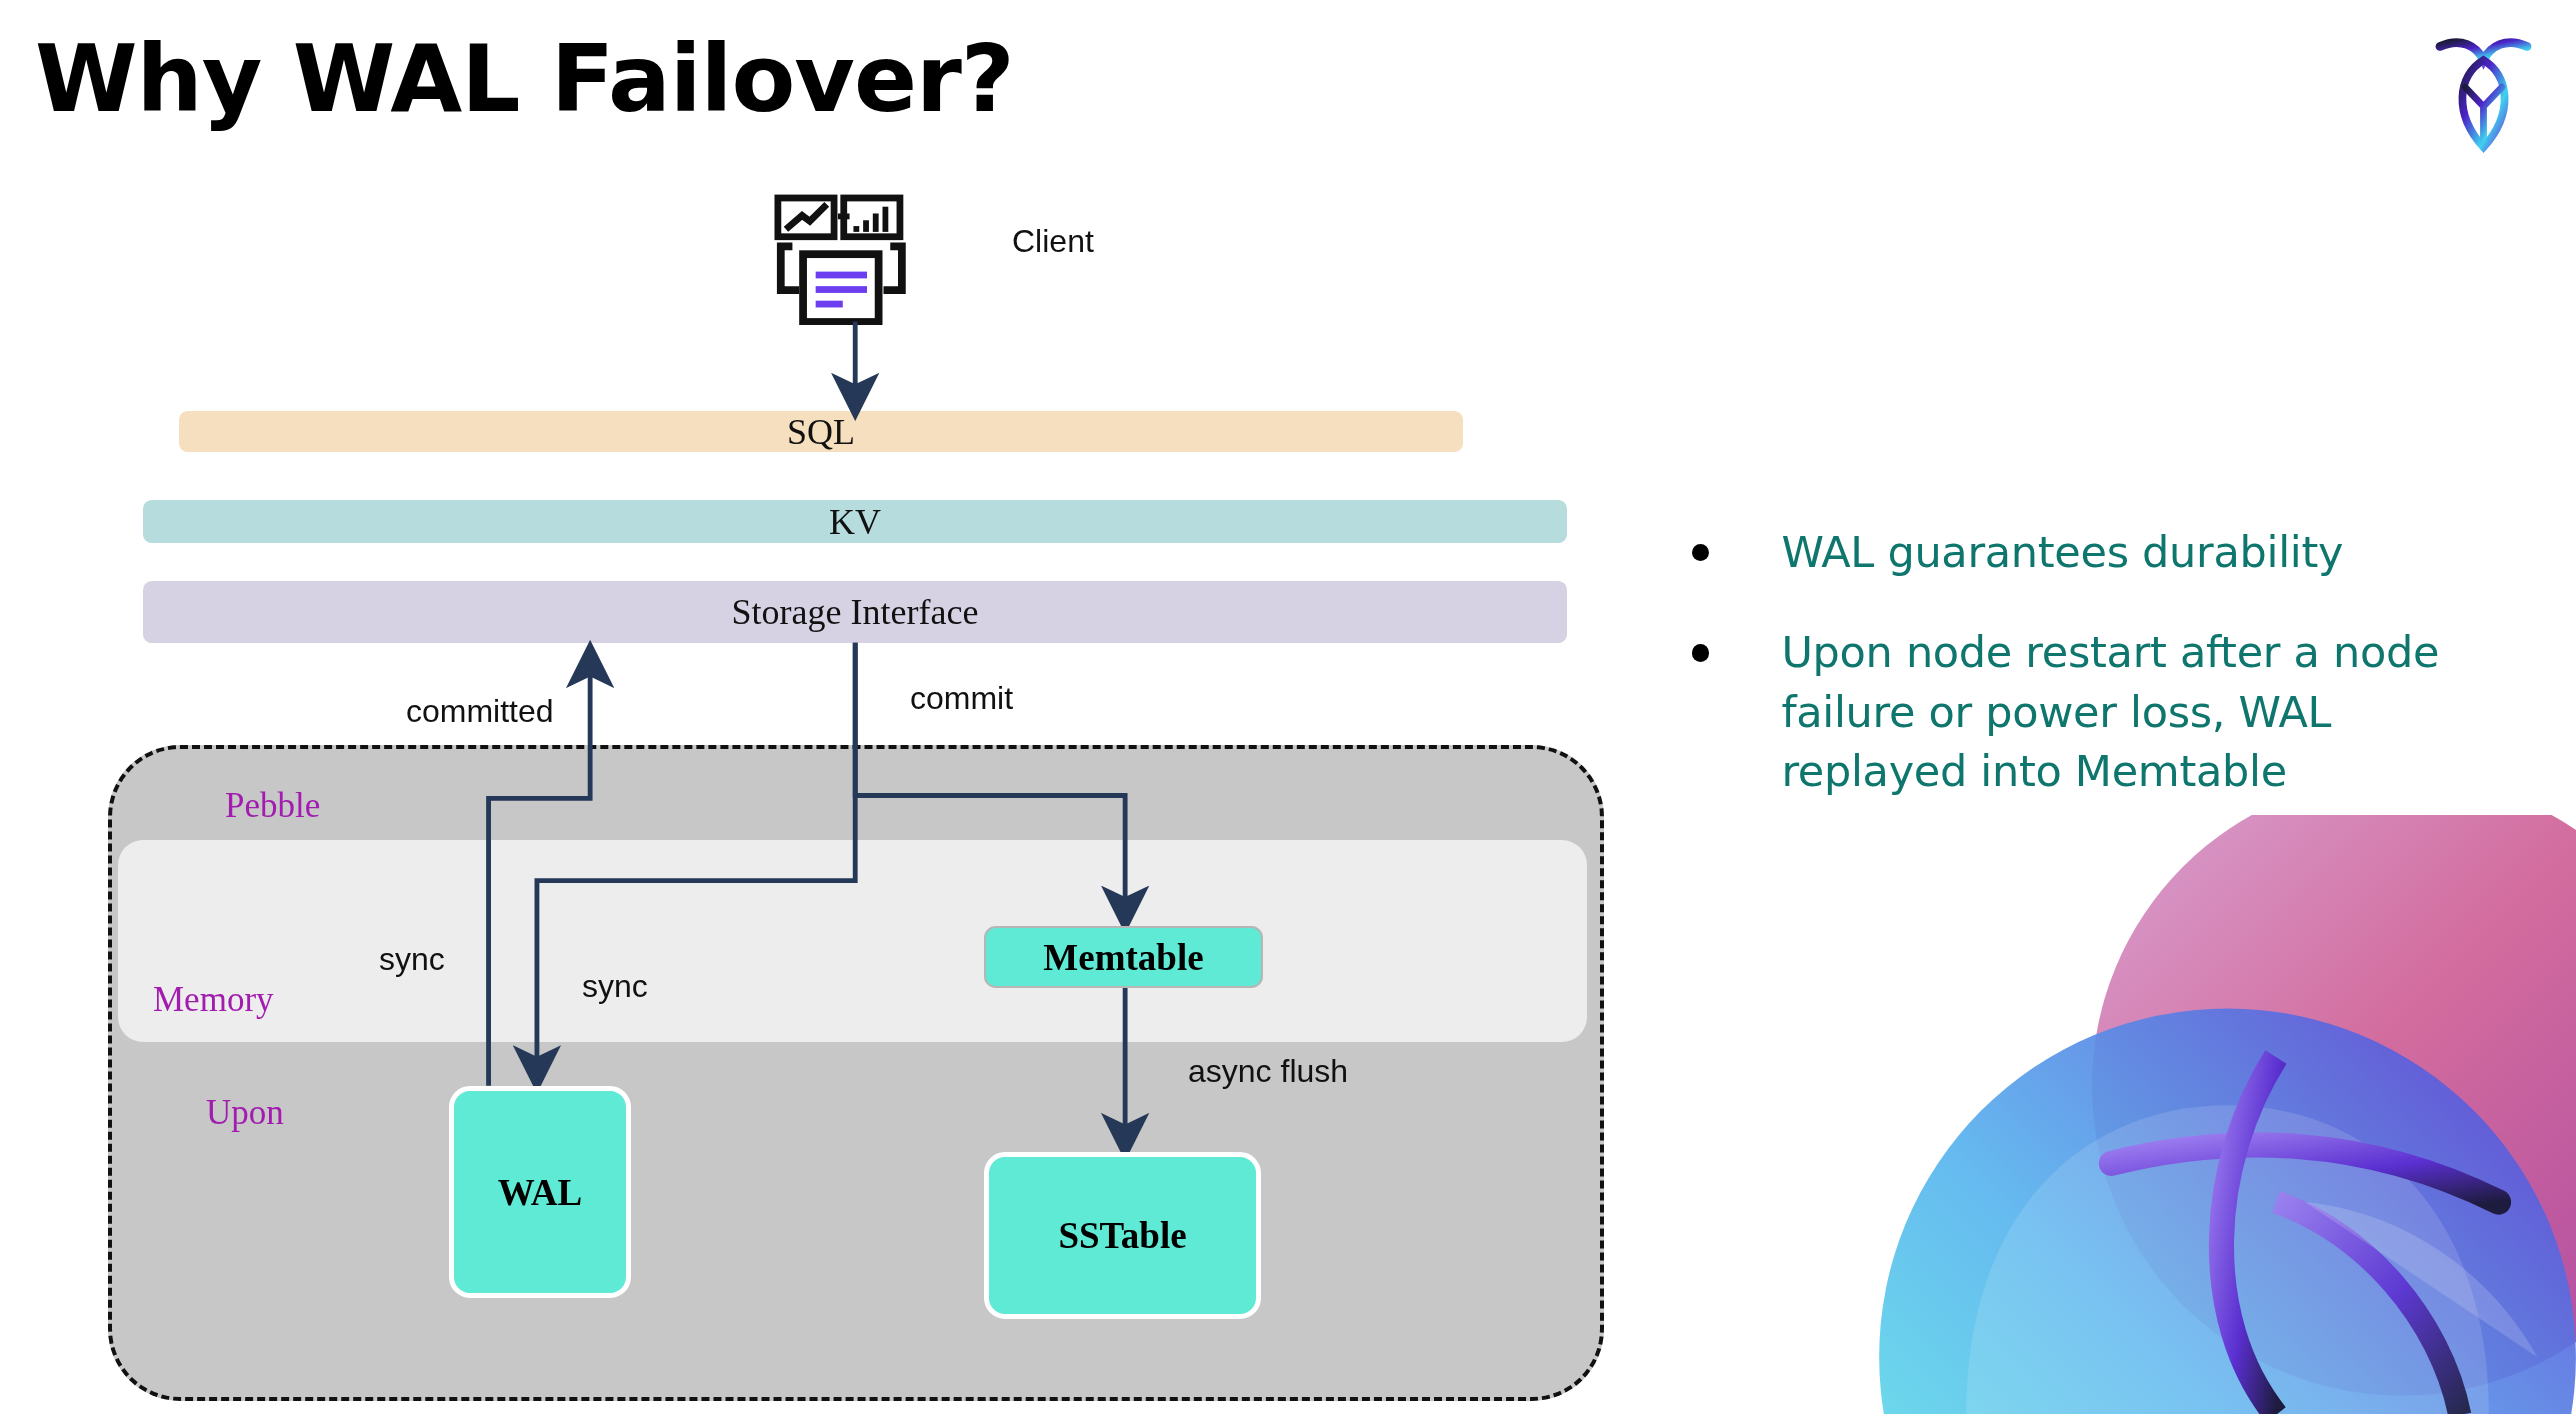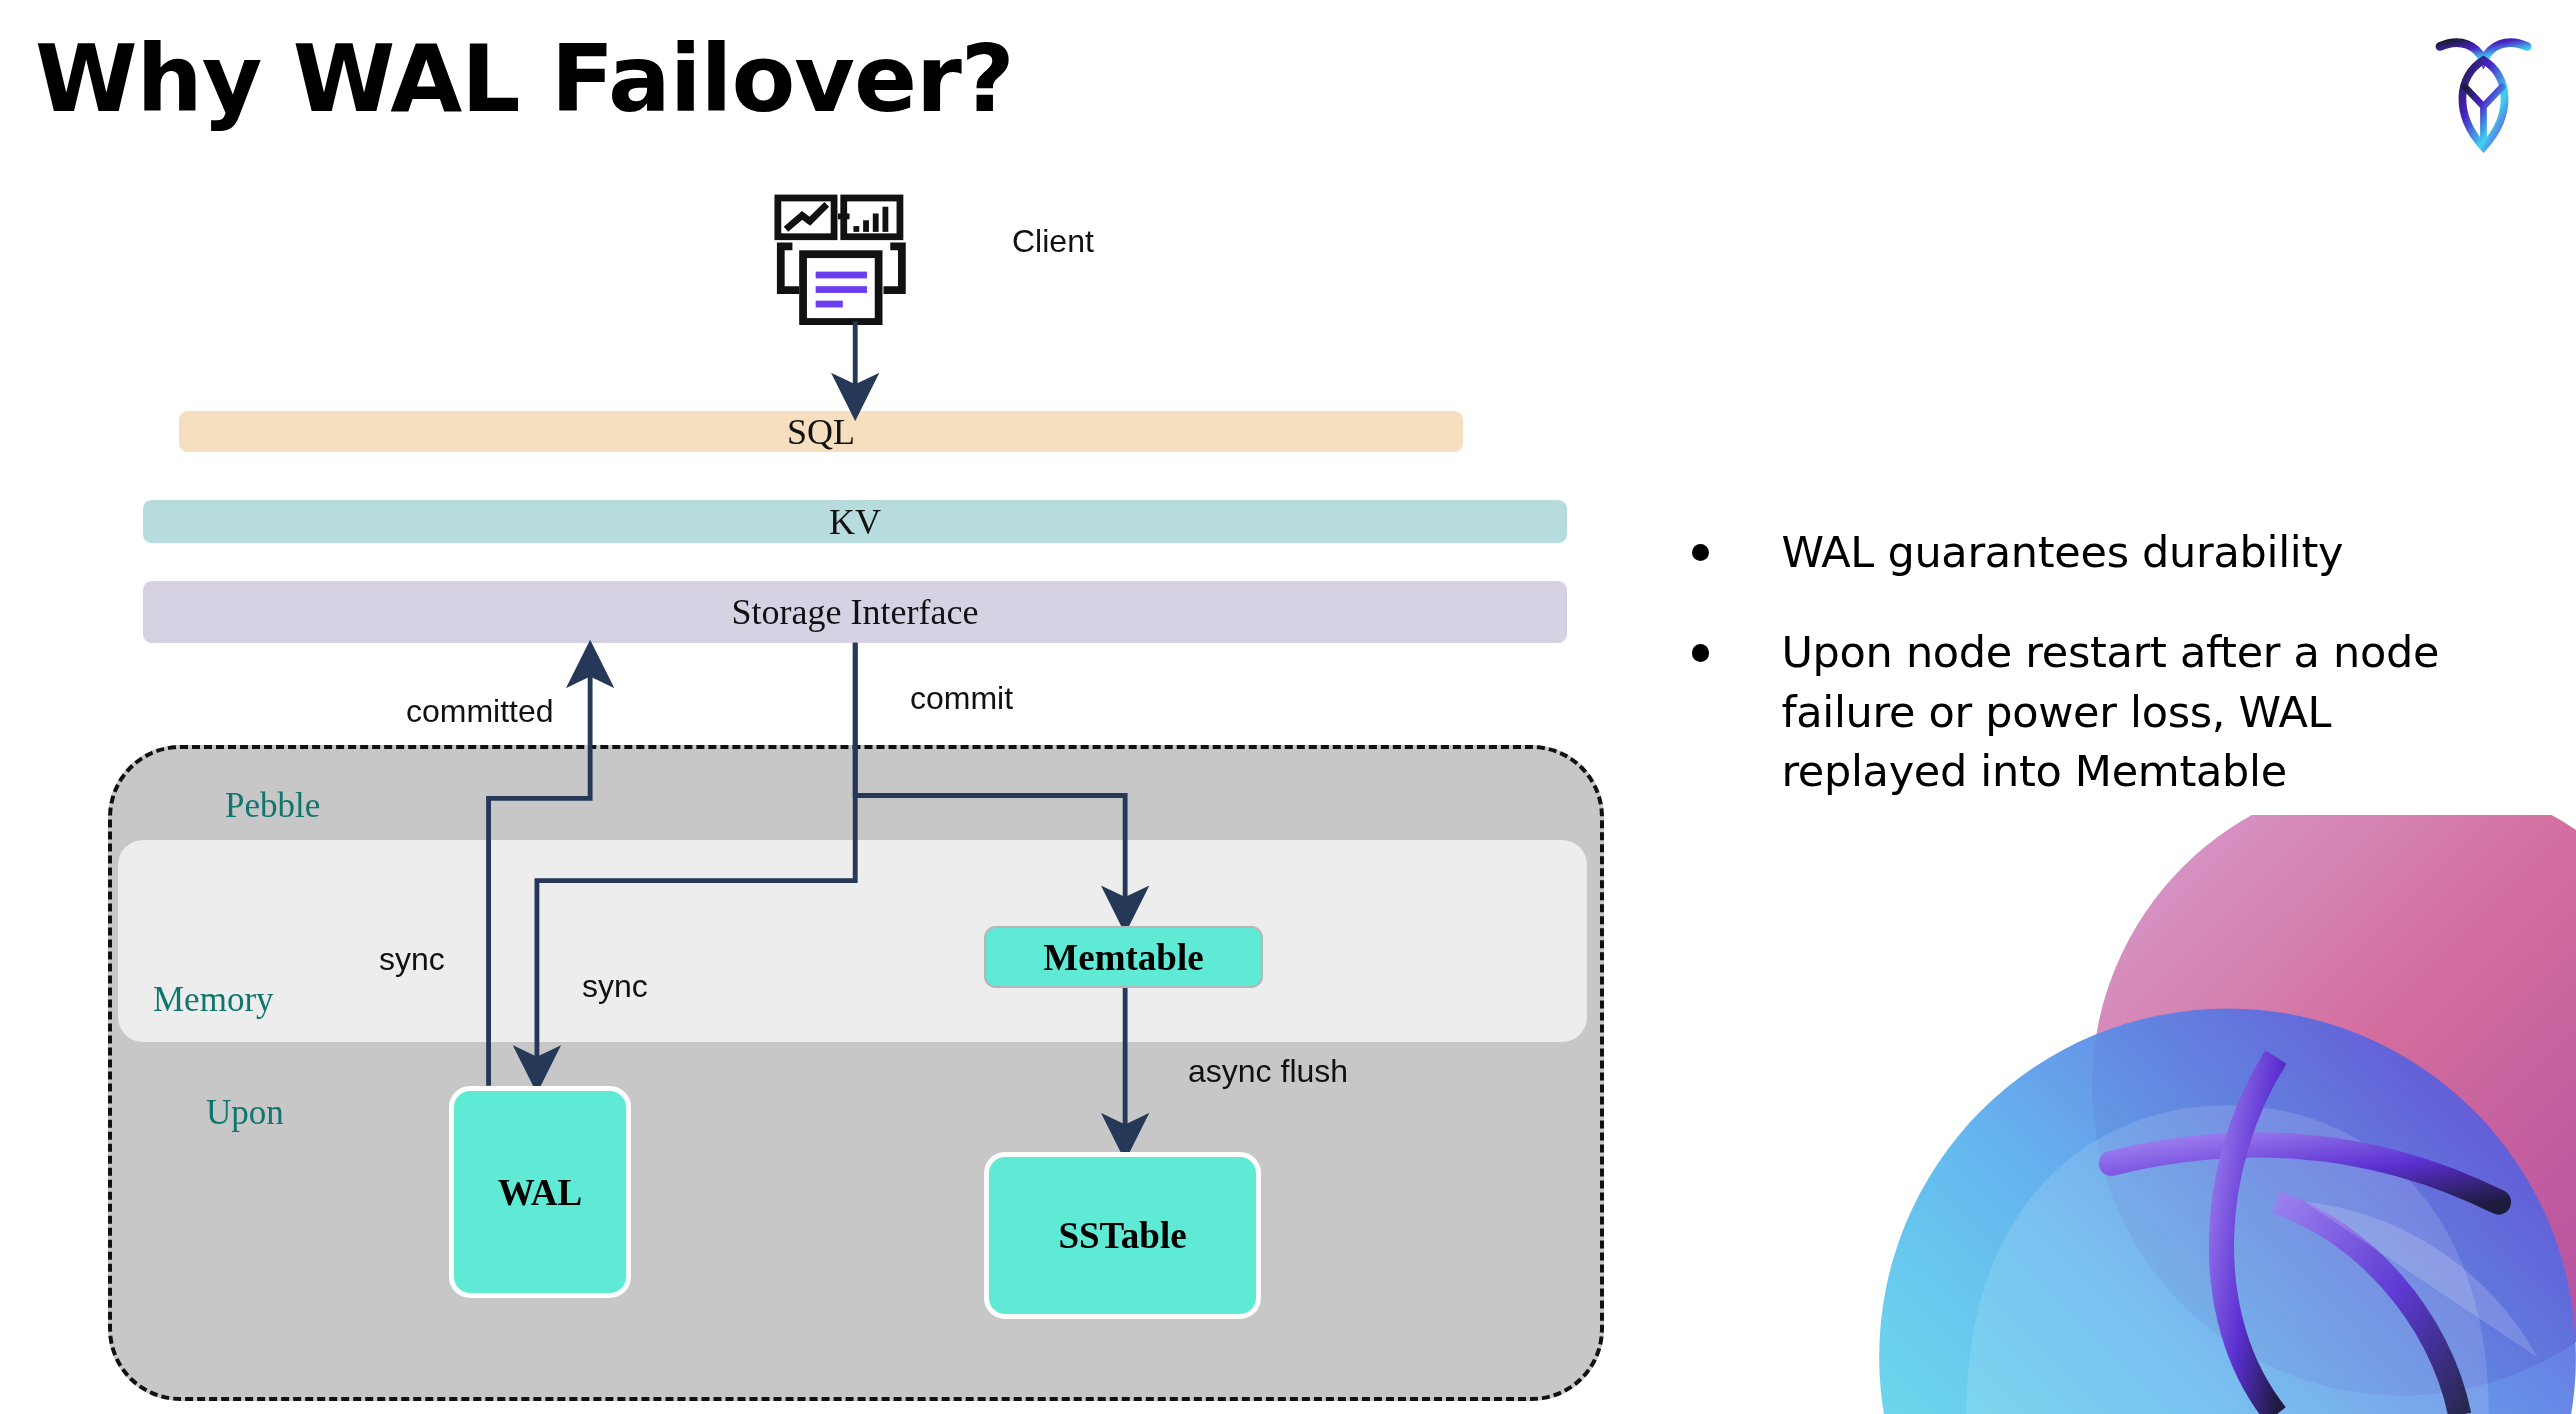--- a/index.html
+++ b/index.html
@@ -34,21 +34,21 @@
     position:absolute;left:108px;top:745px;width:1496px;height:656px;
     background:#c7c7c7;border:4.8px dashed #111;border-radius:72px;
     box-sizing:border-box;
   }
   #memory-box{
     position:absolute;left:118px;top:840px;width:1469px;height:202px;
     background:#ededed;border-radius:25px;
   }
   .region-label{
     position:absolute;font-family:"Liberation Serif",serif;
-    font-size:35px;color:#0f766e;white-space:nowrap;
+    font-size:35px;color:#a21caf;white-space:nowrap;
   }
   #label-pebble{left:225px;top:786px;}
   #label-memory{left:153px;top:980px;}
   #label-disk{left:206px;top:1093px;}
 
   
   .node{
     position:absolute;background:#5eead4;
     display:flex;align-items:center;justify-content:center;
     font-family:"Liberation Serif",serif;font-weight:bold;font-size:37px;
@@ -77,21 +77,21 @@
   #client-icon{position:absolute;left:774px;top:194px;width:155px;height:131px;}
 
   
   #bullets{position:absolute;left:1692px;top:523px;width:794px;}
   .bullet-row{display:flex;align-items:flex-start;margin-bottom:41px;}
   .bullet-dot{
     width:17.4px;height:17.4px;border-radius:50%;background:#000;
     flex:0 0 17.4px;margin-top:21px;margin-right:72px;
   }
   .bullet-text{
-    font-family:"DejaVu Sans",sans-serif;font-size:43px;color:#000000;
+    font-family:"DejaVu Sans",sans-serif;font-size:43px;color:#0f766e;
     line-height:1.38;letter-spacing:-0.3px;
   }
 
   
   #corner-art{position:absolute;right:0;bottom:0;width:755px;height:600px;
     pointer-events:none;}
 </style>
 </head>
 <body>
 

